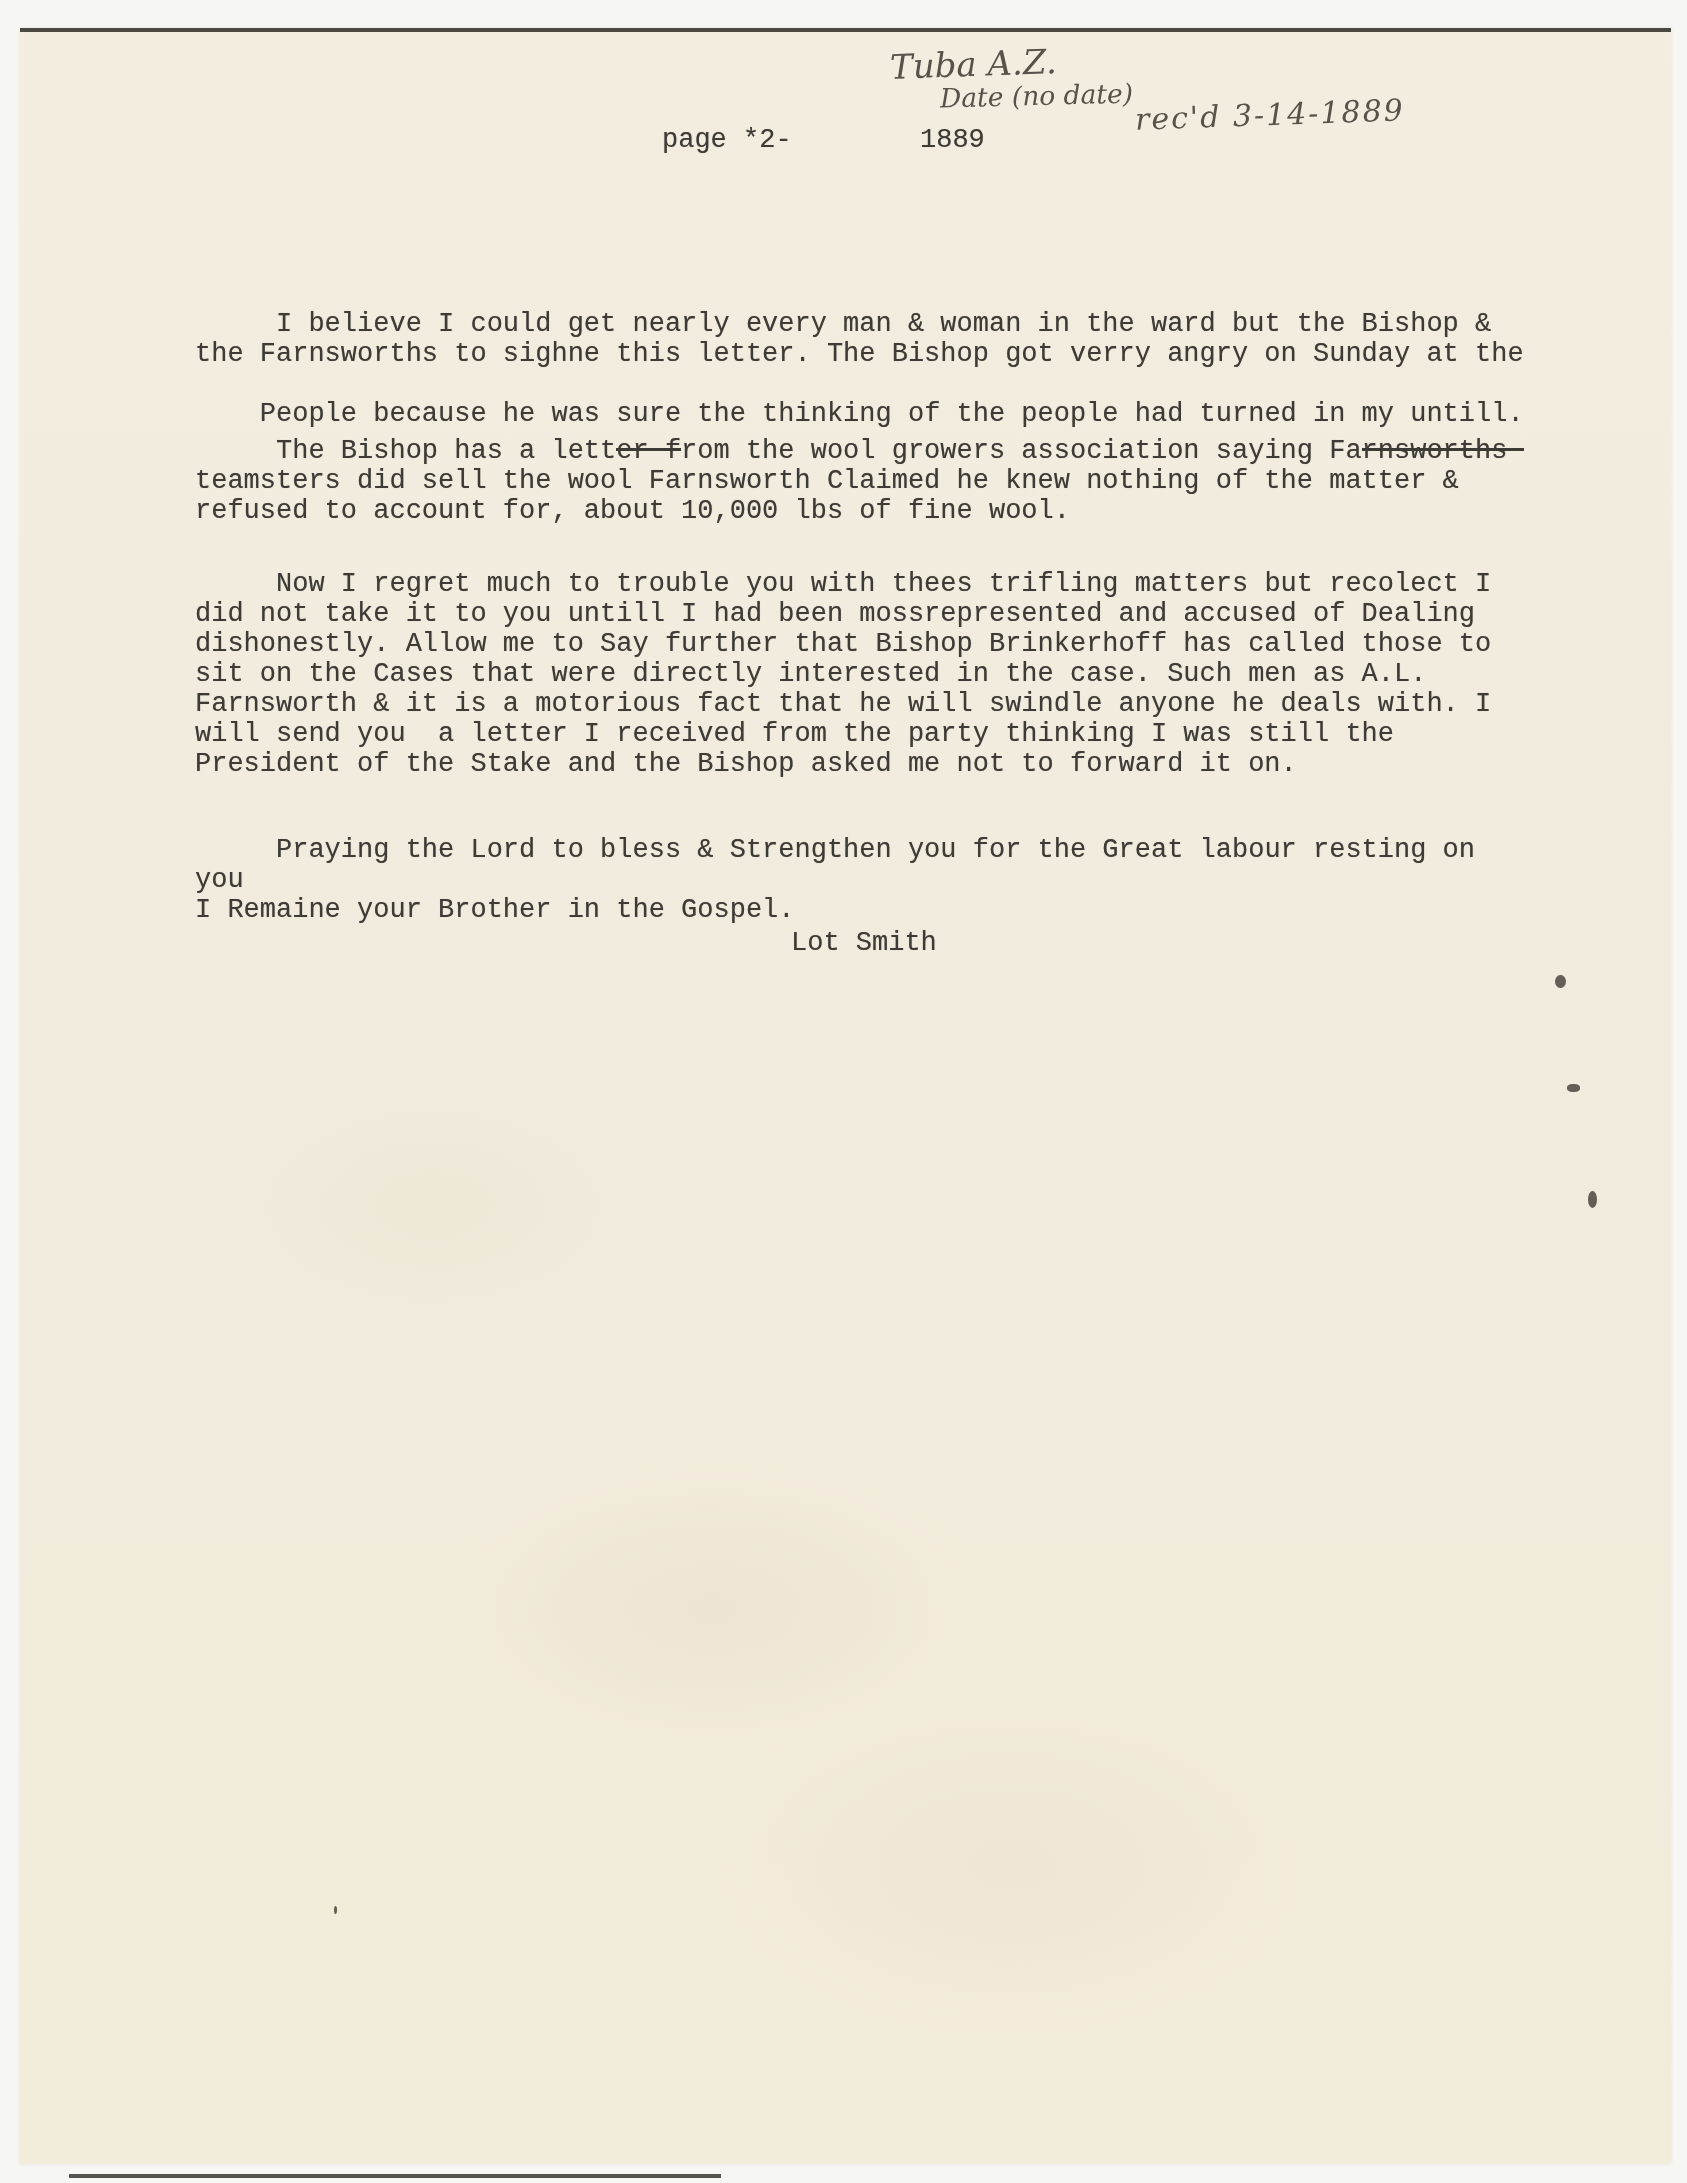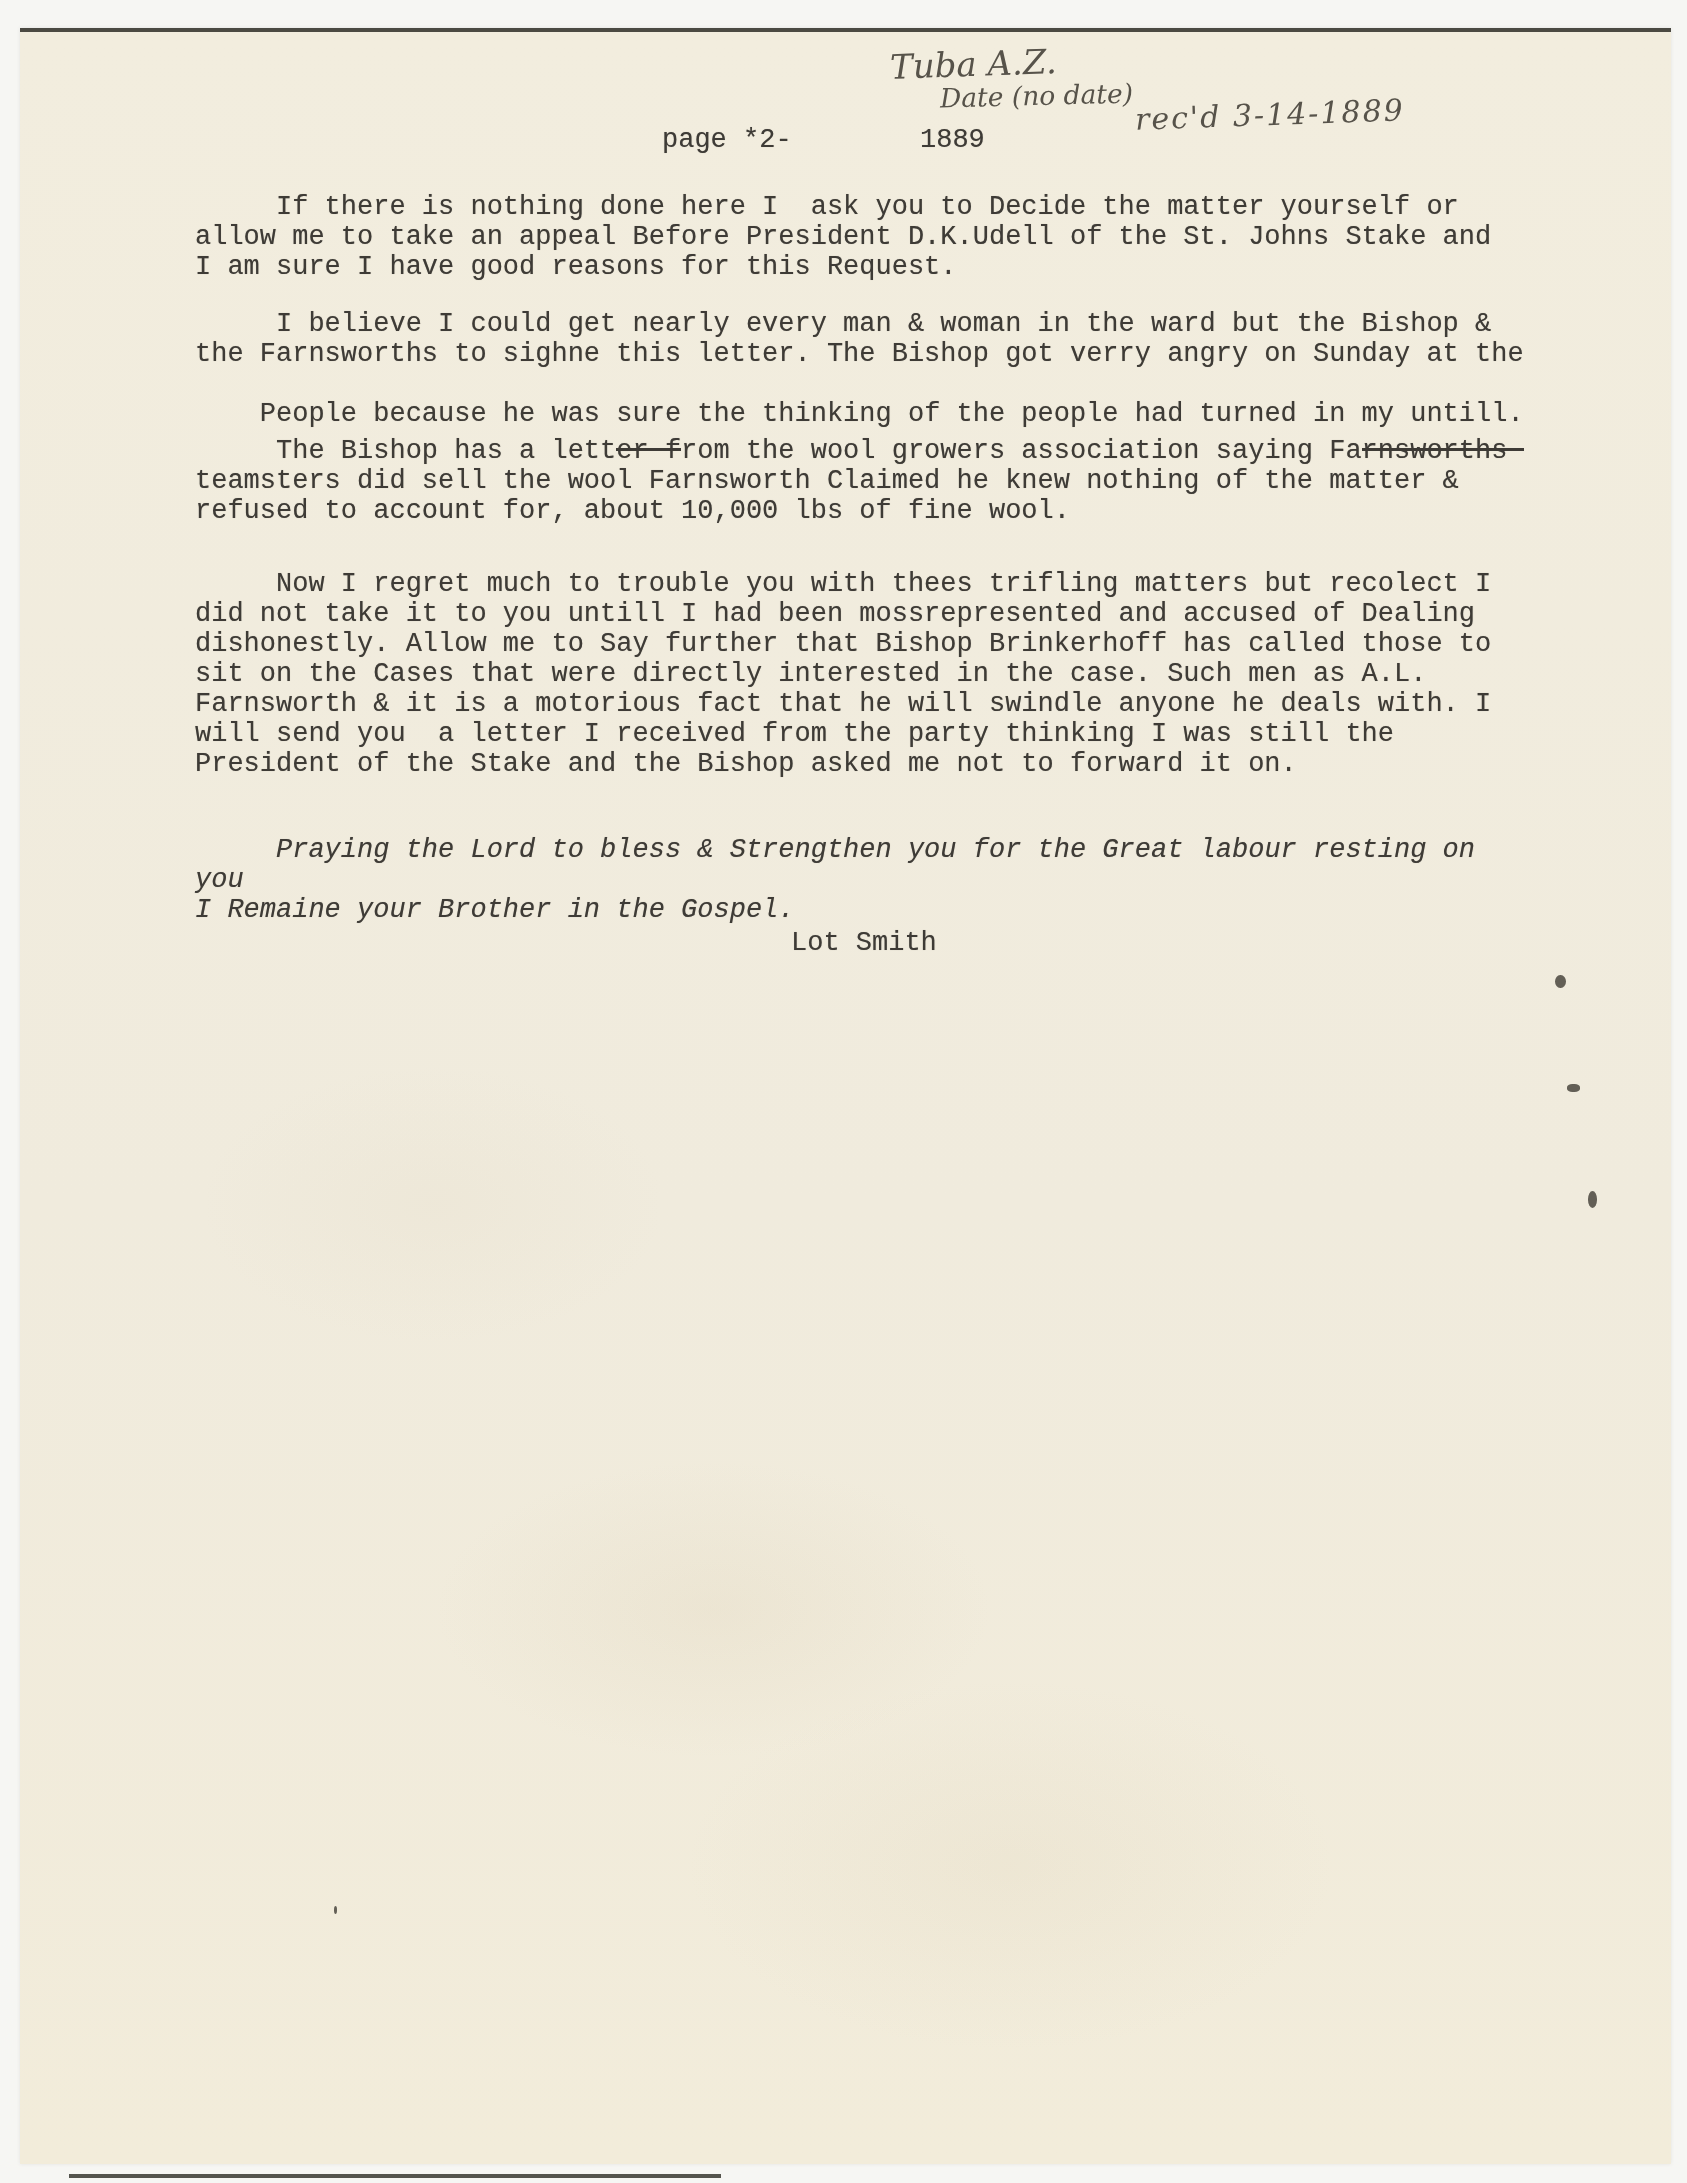--- a/index.html
+++ b/index.html
@@ -39,41 +39,38 @@
 
 <div class="paper">
 
   <div class="hw" style="left:870px;top:12px;font-size:34px;transform:rotate(-2deg);">Tuba A.Z.</div>
   <div class="hw" style="left:920px;top:48px;font-size:26.5px;transform:rotate(-1.5deg);">Date (no date)</div>
   <div class="hw" style="left:1115px;top:65px;font-size:30px;transform:rotate(-2deg);letter-spacing:2px;">rec'd 3-14-1889</div>
 
   <div class="typed" style="left:642px;top:69px;">page *2-</div>
   <div class="typed" style="left:900px;top:69px;">1889</div>
 
-  <div class="typed para" style="left:175px;top:136px;">     If there is nothing done here I  ask you to Decide the matter yourself or
-allow me to take an appeal Before President D.K.Udell of the St. Johns Stake and
-I am sure I have good reasons for this Request.</div>
 
   <div class="typed para" style="left:175px;top:253px;"><span>     I believe I could get nearly every man &amp; woman in the ward but the Bishop &amp;
 the Farnsworths to sighne this letter. The Bishop got verry angry on Sunday at the</span><br>
     <span><span>People because he was </span><span class="u">sure</span><span> the thinking of the people had turned in </span><span class="u">my untill.</span></span></div>
 
   <div class="typed para" style="left:175px;top:380px;">     The Bishop has a letter from the wool growers association saying Farnsworths
 teamsters did sell the wool Farnsworth Claimed he knew nothing of the matter &amp;
 refused to account for, about 10,000 lbs of fine wool.</div>
 
   <div class="typed para" style="left:175px;top:513px;">     Now I regret much to trouble you with thees trifling matters but recolect I
 did not take it to you untill I had been mossrepresented and accused of Dealing
 dishonestly. Allow me to Say further that Bishop Brinkerhoff has called those to
 sit on the Cases that were directly interested in the case. Such men as A.L.
 Farnsworth &amp; it is a motorious fact that he will swindle anyone he deals with. I
 will send you  a letter I received from the party thinking I was still the
 President of the Stake and the Bishop asked me not to forward it on.</div>
 
-  <div class="typed para" style="left:175px;top:779px;font-style:italic;">     Praying the Lord to bless &amp; Strengthen you for the Great labour resting on you
+  <div class="typed para" style="left:175px;top:779px;">     Praying the Lord to bless &amp; Strengthen you for the Great labour resting on you
 I Remaine your Brother in the Gospel.</div>
 
   <div class="typed" style="left:771px;top:872px;">Lot Smith</div>
 
 
   <div class="speck" style="left:1535px;top:943px;width:10.6px;height:13.2px;"></div>
   <div class="speck" style="left:1547px;top:1052px;width:13.2px;height:8px;border-radius:40%;"></div>
   <div class="speck" style="left:1568px;top:1159px;width:9.3px;height:17px;"></div>
   <div class="speck" style="left:314px;top:1874px;width:3.3px;height:8px;"></div>
 

